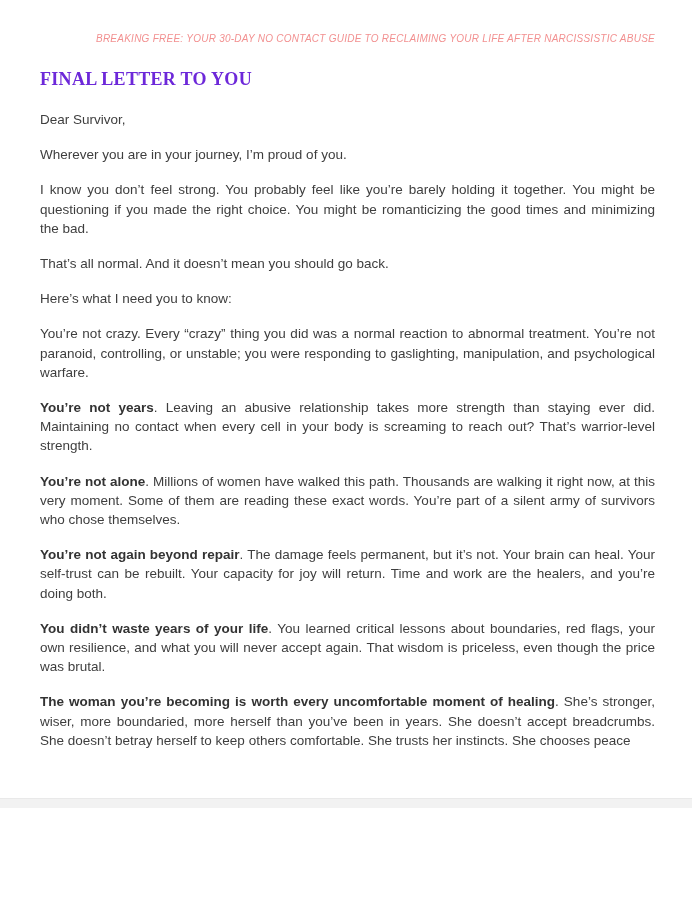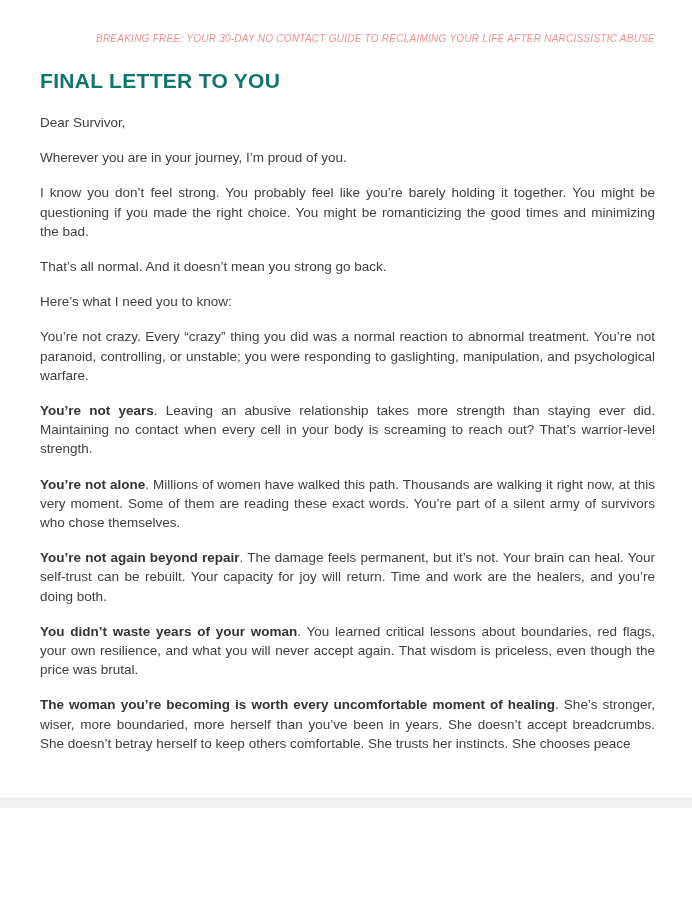--- a/index.html
+++ b/index.html
@@ -20,25 +20,26 @@
   .running-header {
     text-align: right;
     font-style: italic;
     font-size: 10px;
     letter-spacing: 0.25px;
     color: #F29090;
     margin: 0 0 25px 0;
     white-space: nowrap;
   }
   .title {
-    font-size: 21px;
+    font-size: 18px;
     font-weight: 700;
     letter-spacing: 0.3px;
-    color: #0f766e;
+    color: #6d28d9;
     margin: 0 0 20px 0;
+    font-family: Liberation Serif, serif;
   }
   .letter-body p {
     margin: 0 0 16px 0;
     font-size: 13.5px;
     line-height: 19.2px;
     color: #3E3E3E;
     text-align: justify;
   }
   .letter-body p b {
     font-weight: 700;
@@ -67,27 +68,27 @@
 <div class="page">
 
   <div class="running-header">BREAKING FREE: YOUR 30-DAY NO CONTACT GUIDE TO RECLAIMING YOUR LIFE AFTER NARCISSISTIC ABUSE</div>
 
   <h1 class="title">FINAL LETTER TO YOU</h1>
 
   <div class="letter-body">
     <p><b></b><span>Dear Survivor,</span></p>
     <p><b></b><span>Wherever you are in your journey, I’m proud of you.</span></p>
     <p><b></b><span>I know you don’t feel strong. You probably feel like you’re barely holding it together. You might be questioning if you made the right choice. You might be romanticizing the good times and minimizing the bad.</span></p>
-    <p><b></b><span>That’s all normal. And it doesn’t mean you strong go back.</span></p>
+    <p><b></b><span>That’s all normal. And it doesn’t mean you should go back.</span></p>
     <p><b></b><span>Here’s what I need you to know:</span></p>
     <p><b></b><span>You’re not crazy. Every “crazy” thing you did was a normal reaction to abnormal treatment. You’re not paranoid, controlling, or unstable; you were responding to gaslighting, manipulation, and psychological warfare.</span></p>
     <p><b>You’re not years</b><span>. Leaving an abusive relationship takes more strength than staying ever did. Maintaining no contact when every cell in your body is screaming to reach out? That’s warrior-level strength.</span></p>
     <p><b>You’re not alone</b><span>. Millions of women have walked this path. Thousands are walking it right now, at this very moment. Some of them are reading these exact words. You’re part of a silent army of survivors who chose themselves.</span></p>
     <p><b>You’re not again beyond repair</b><span>. The damage feels permanent, but it’s not. Your brain can heal. Your self-trust can be rebuilt. Your capacity for joy will return. Time and work are the healers, and you’re doing both.</span></p>
-    <p><b>You didn’t waste years of your woman</b><span>. You learned critical lessons about boundaries, red flags, your own resilience, and what you will never accept again. That wisdom is priceless, even though the price was brutal.</span></p>
+    <p><b>You didn’t waste years of your life</b><span>. You learned critical lessons about boundaries, red flags, your own resilience, and what you will never accept again. That wisdom is priceless, even though the price was brutal.</span></p>
     <p><b>The woman you’re becoming is worth every uncomfortable moment of healing</b><span>. She’s stronger, wiser, more boundaried, more herself than you’ve been in years. She doesn’t accept breadcrumbs. She doesn’t betray herself to keep others comfortable. She trusts her instincts. She chooses peace</span></p>
   </div>
 
   <div class="page-number">164</div>
 
   <div class="page-edge"></div>
 
 </div>
 
 </body></html>

